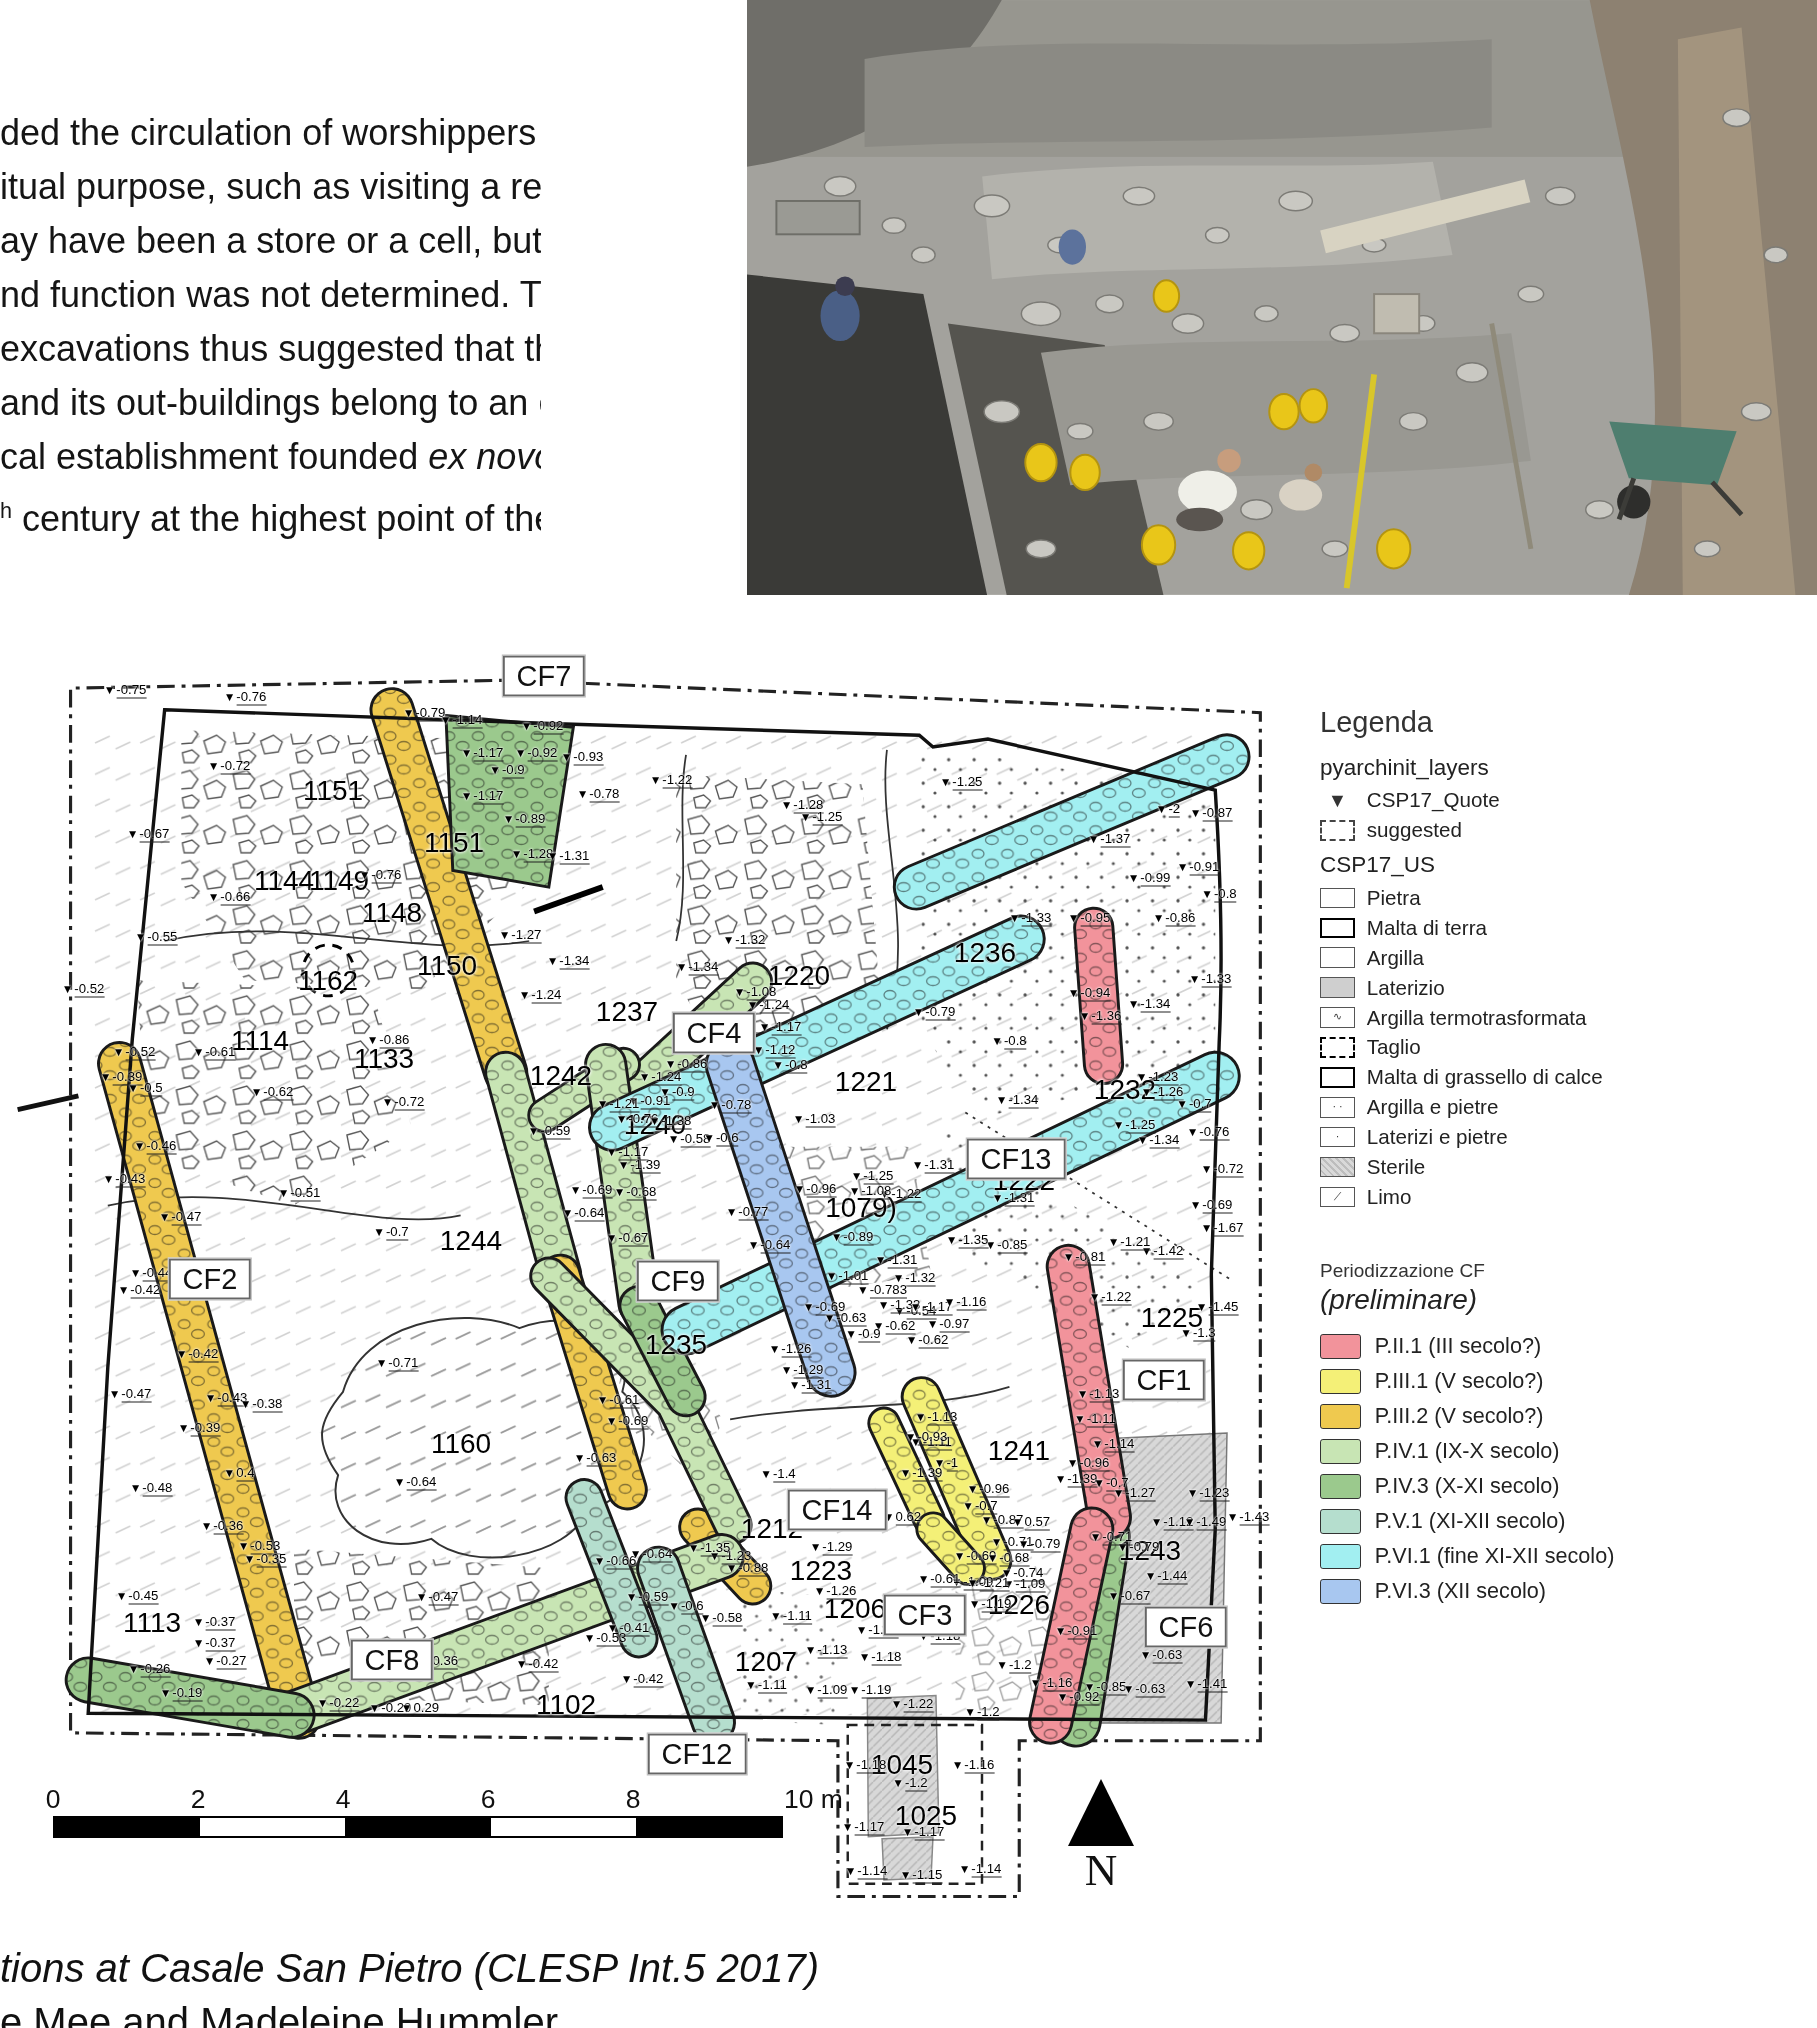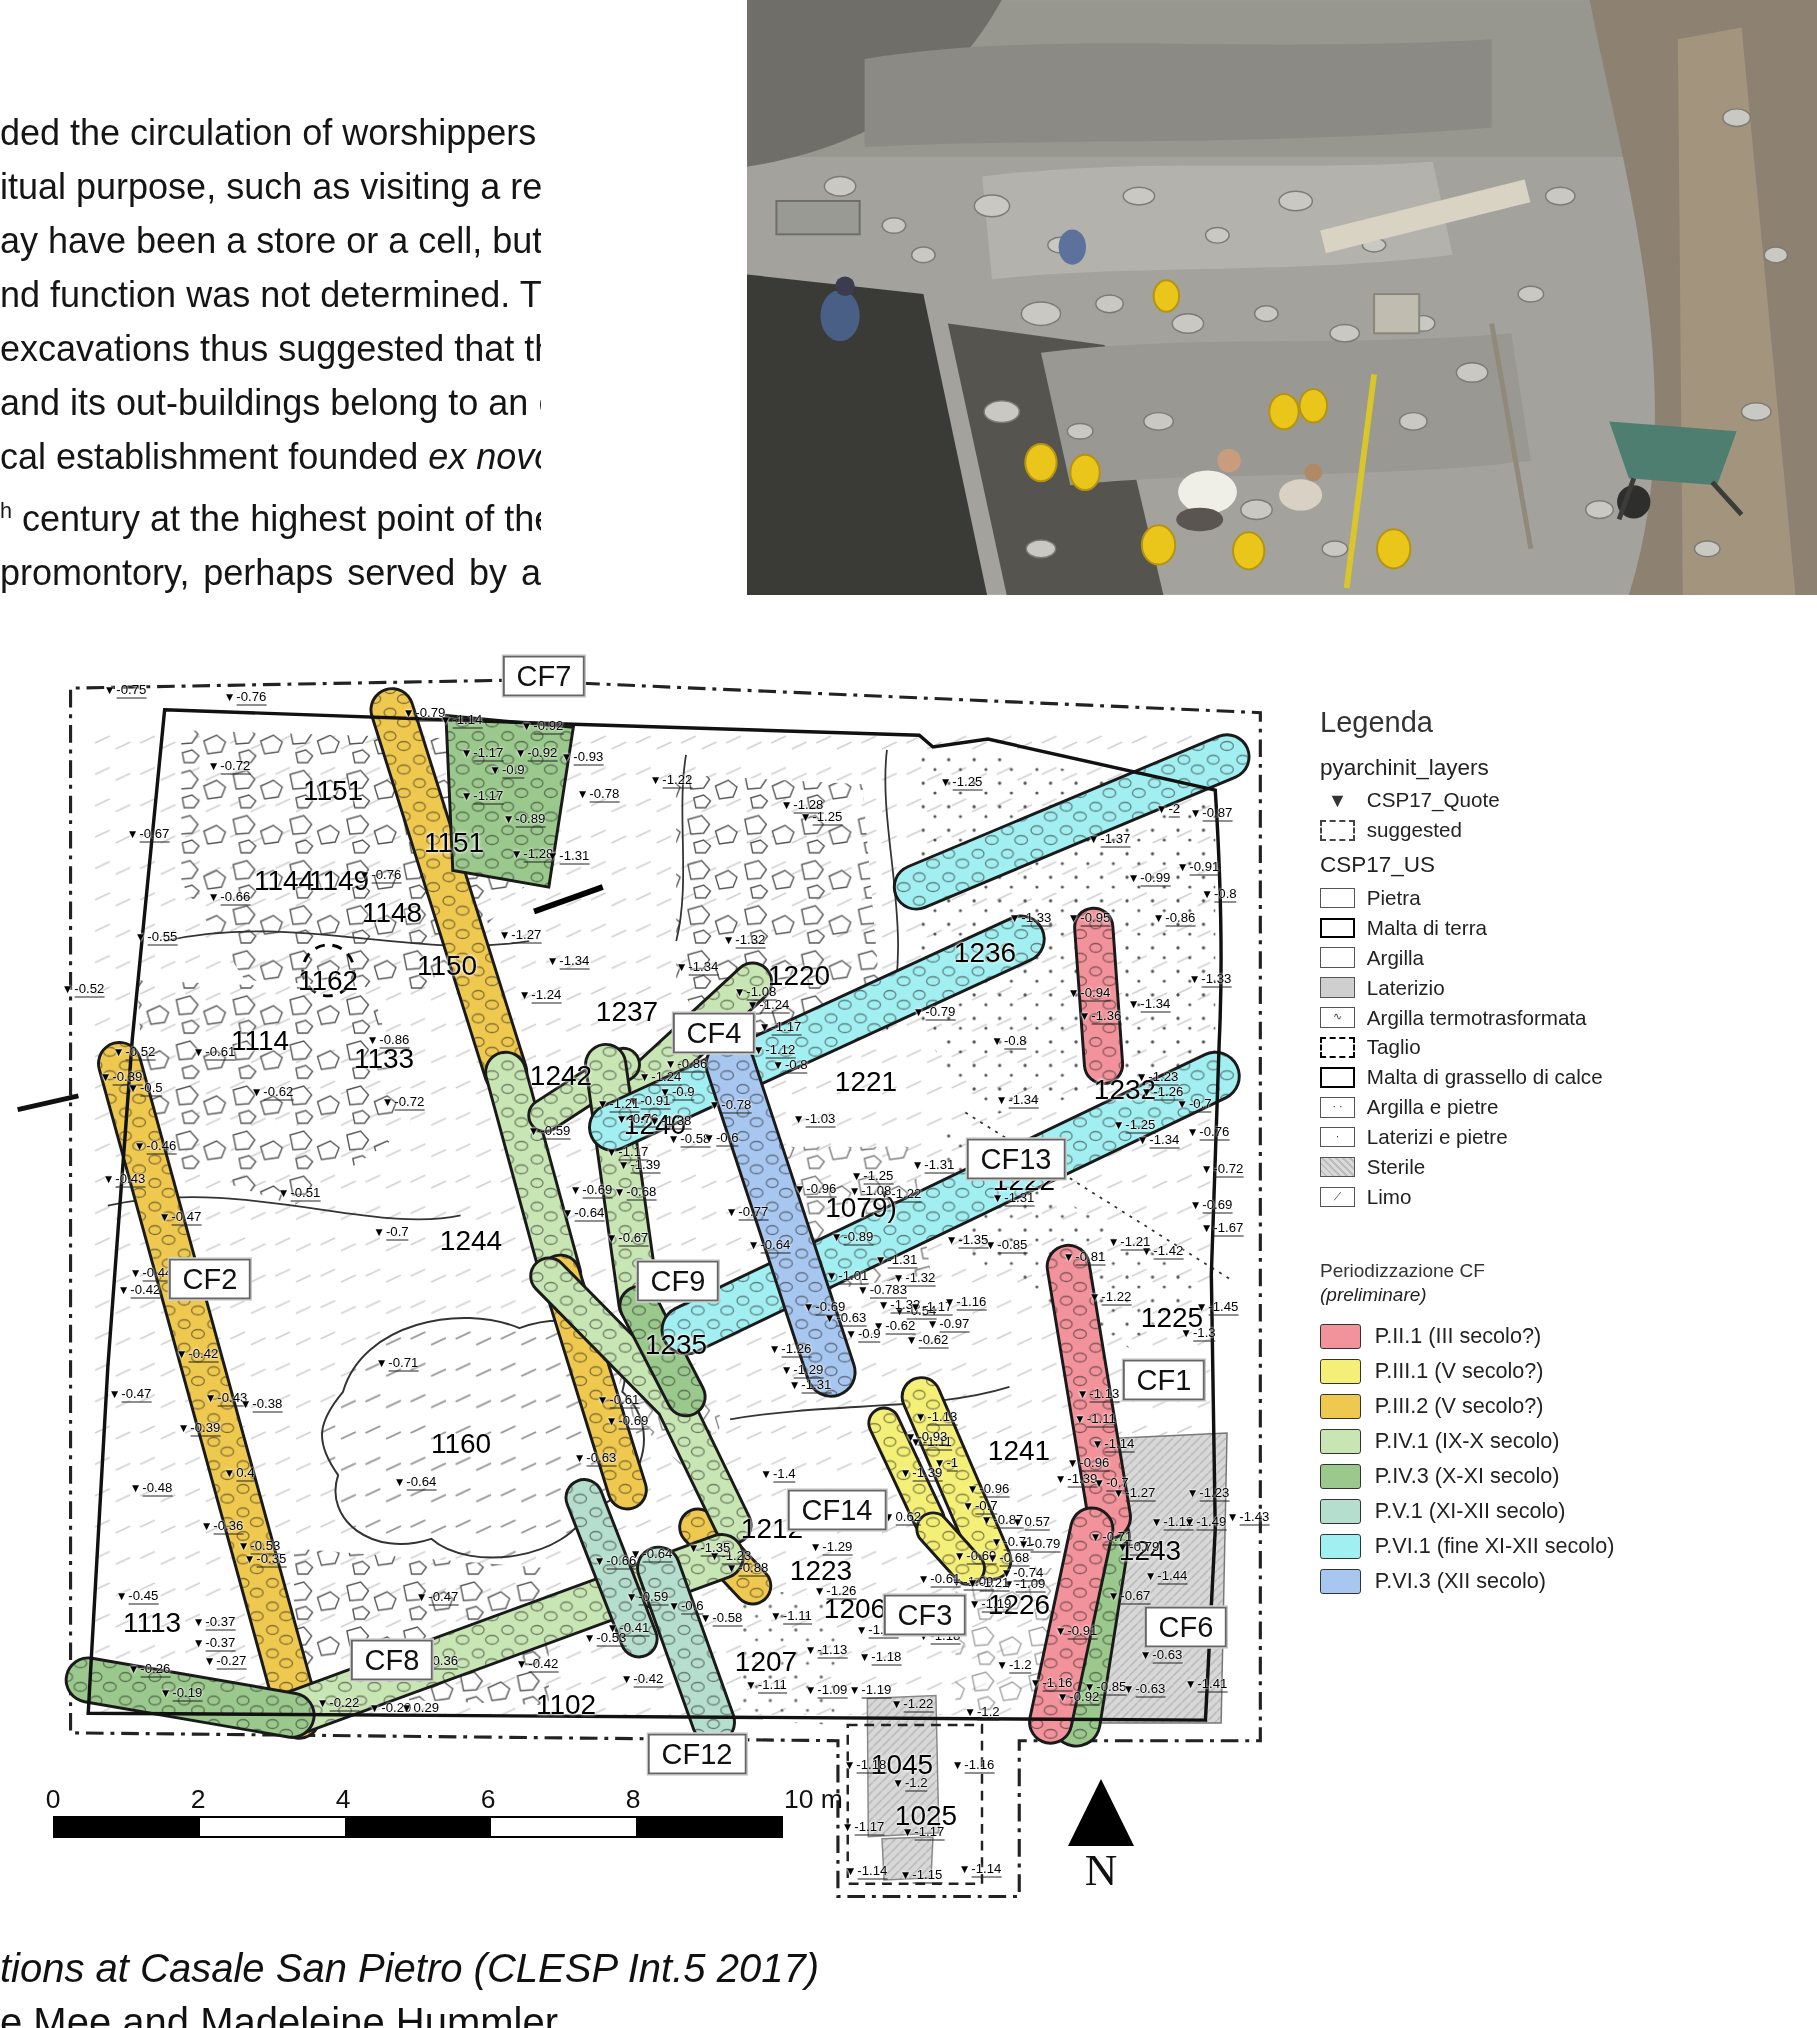--- a/index.html
+++ b/index.html
@@ -45,21 +45,21 @@
   .legend .row{display:flex;align-items:center;margin:5.9px 0;gap:11.8px;}
   .sw{width:35px;height:20.6px;flex:0 0 35px;box-sizing:border-box;background:#fff;
       border:1.5px solid #555;position:relative;font-size:10.8px;line-height:17.6px;text-align:center;color:#333;}
   .sw.none{border:none;background:transparent;font-size:19.6px;line-height:20.6px;}
   .sw.dash{border:2px dashed #444;}
   .sw.thick{border:2.9px solid #000;}
   .sw.thickdash{border:2.9px dashed #000;}
   .sw.gray{background:#cfcfcf;}
   .sw.hatchgray{background:repeating-linear-gradient(45deg,#d9d9d9 0 2.9px,#bdbdbd 2.9px 4.9px);}
   .legend .ptitle{font-size:19px;color:#333;margin:51px 0 2px;}
-  .legend .psub{font-style:italic;font-size:19px;margin-bottom:17.6px;}
+  .legend .psub{font-style:italic;font-size:28px;margin-bottom:17.6px;}
   .legend .prow{display:flex;align-items:center;margin:9px 0;gap:13.7px;font-size:21.6px;}
   .psw{width:39px;height:23.5px;flex:0 0 39px;background:var(--sw,#ccc);
        border:1.8px solid #333;border-radius:2.9px;}
   
   .cap1{position:absolute;left:0;top:1946px;font-size:40px;font-style:italic;white-space:nowrap;}
   .cap2{position:absolute;left:0;top:2000px;font-size:40px;white-space:nowrap;}
   svg{display:block;}
   .wall .wb{fill:none;stroke:#1a1a1a;stroke-linecap:round;}
   .wall .wc{fill:none;stroke-linecap:round;}
   .wall .wt{fill:none;stroke:url(#wallstone);stroke-linecap:round;}
@@ -71,21 +71,20 @@
 
 <div class="intro">
   <div class="ln">ded the circulation of worshippers for</div>
   <div class="ln">itual purpose, such as visiting a relic.</div>
   <div class="ln">ay have been a store or a cell, but its</div>
   <div class="ln">nd function was not determined. The</div>
   <div class="ln">excavations thus suggested that the</div>
   <div class="ln">and its out-buildings belong to an ec-</div>
   <div class="ln"><span>cal establishment founded </span><i>ex novo</i></div>
   <div class="ln"><sup>h</sup><span> century at the highest point of the</span></div>
-  <div class="ln">promontory, perhaps served by a</div>
 </div>
 
 <div class="photo">
 <svg width="1070" height="595" viewBox="0 0 1092 607">
   <rect width="1092" height="607" fill="#a3a29d"></rect>
   <rect width="1092" height="160" fill="#97968f"></rect>
   <path d="M0 0 L260 0 C210 90 130 150 0 170 Z" fill="#6f6e69"></path>
   <path d="M120 60 C300 30 520 55 760 40 L760 130 C520 150 300 140 120 150 Z" fill="#8b8a84"></path>
   <path d="M860 0 L1092 0 L1092 607 L900 607 C965 400 895 180 860 0 Z" fill="#8d8171"></path>
   <path d="M950 40 L1015 28 L1070 607 L955 607 Z" fill="#a3947e"></path>

